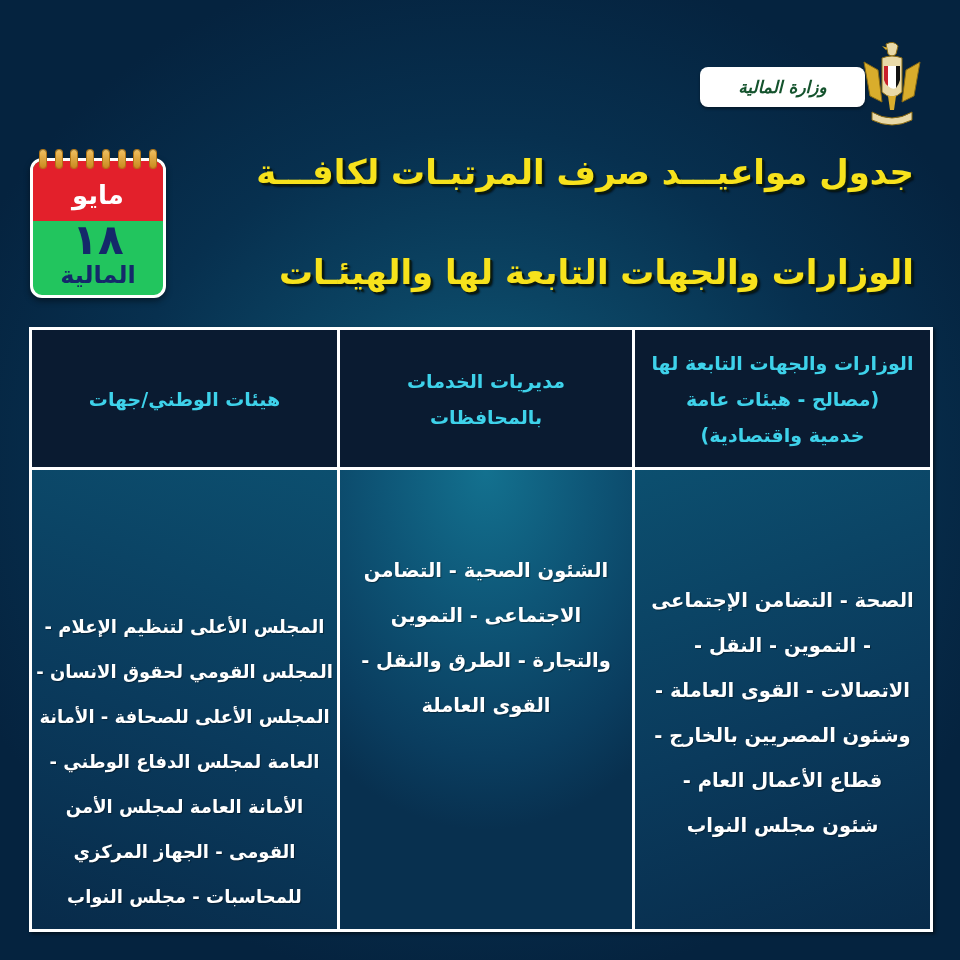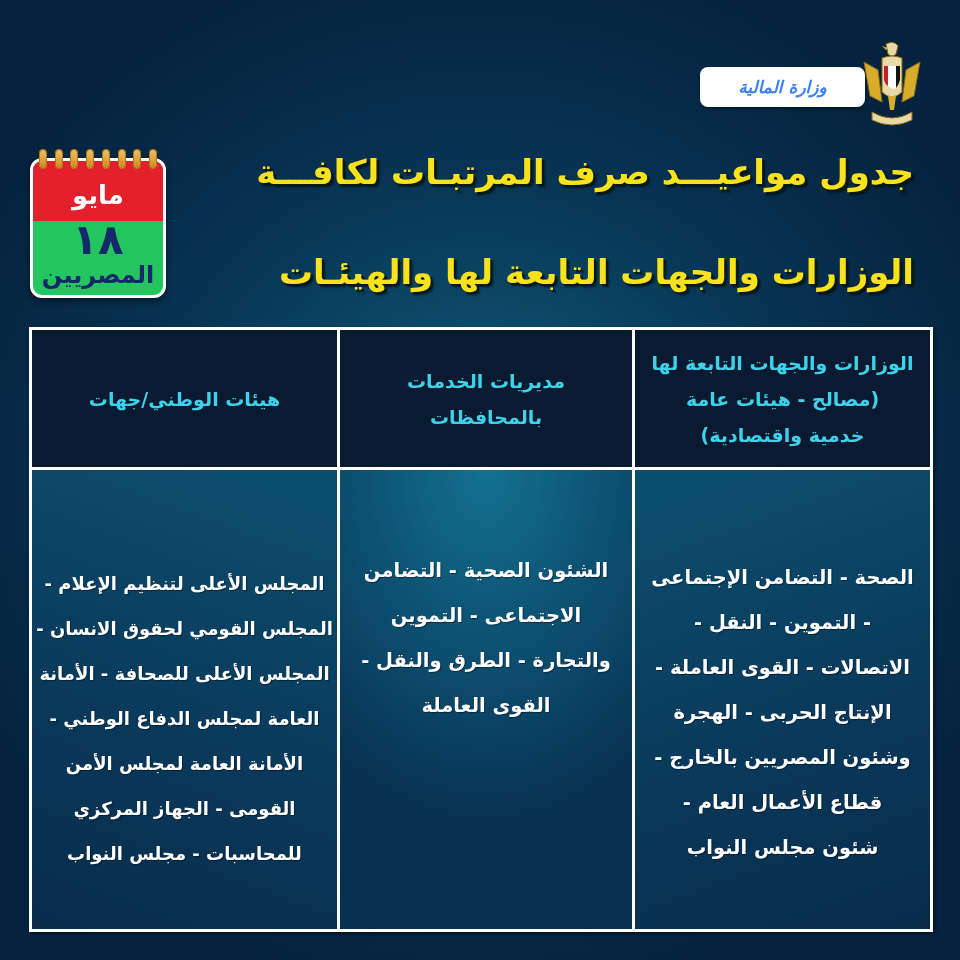--- a/index.html
+++ b/index.html
@@ -11,21 +11,21 @@
     background-color: #05233f;
   }
   .logo-wrap { position: absolute; left: 698px; top: 40px; width: 232px; height: 90px; }
   .logo-pill {
     position: absolute; left: 2px; top: 27px; width: 165px; height: 40px;
     background: #ffffff; border-radius: 8px; box-shadow: 0 2px 3px rgba(0,0,0,0.4);
     display: flex; align-items: center; justify-content: center;
   }
   .logo-text {
     font-family: "DejaVu Serif", serif; font-weight: bold; font-style: italic;
-    font-size: 17px; color: #3b82f6; direction: rtl;
+    font-size: 17px; color: #14532d; direction: rtl;
   }
   .eagle { position: absolute; left: 162px; top: 0px; width: 64px; height: 88px; }
 
   .calendar { position: absolute; left: 30px; top: 150px; width: 136px; height: 148px; }
   .cal-body {
     position: absolute; left: 0; top: 8px; width: 136px; height: 140px;
     border-radius: 12px; background: #22c55e; overflow: hidden;
     box-shadow: 0 3px 6px rgba(0,0,0,0.45);
     border: 3px solid #ffffff; box-sizing: border-box;
   }
@@ -64,21 +64,21 @@
   .cell { position: absolute; box-sizing: border-box; display: flex; align-items: center; justify-content: center; text-align: center; direction: rtl; }
   .head { top: 0; height: 137px; background: #0a1b31; padding: 6px 14px; }
   .head .txt { color: #3ed2ea; font-size: 19px; font-weight: bold; line-height: 36px; }
   .body-cell { top: 140px; bottom: 0; padding: 10px 10px; }
   .body-cell .txt { color: #ffffff; font-size: 19.5px; font-weight: bold; line-height: 45px; text-shadow: 1px 1px 1px rgba(0,0,0,0.4); }
   .c-right { left: 603px; right: 0; }
   .c-mid { left: 308px; width: 292px; }
   .c-left { left: 0; width: 305px; }
   .body-cell.c-right { background: linear-gradient(160deg, #0c4f6f 0%, #0a3a5c 55%, #082b4a 100%); align-items: center; padding-top: 36px; }
   .body-cell.c-mid { background: radial-gradient(ellipse 260px 360px at 50% 0%, #13718f 0%, #0e5677 40%, #0a3d5f 80%, #08304f 100%); align-items: flex-start; padding-top: 78px; }
-  .body-cell.c-left { background: linear-gradient(200deg, #0c4f6f 0%, #0a3a5c 55%, #082b4a 100%); align-items: center; padding-top: 48px; }
+  .body-cell.c-left { background: linear-gradient(200deg, #0c4f6f 0%, #0a3a5c 55%, #082b4a 100%); align-items: flex-end; padding-top: 48px; }
   .line { display: block; white-space: nowrap; }
 </style>
 </head>
 <body>
 
 <div class="logo-wrap">
   <div class="logo-pill">
     <span class="logo-text">وزارة المالية</span>
   </div>
   <svg class="eagle" viewBox="0 0 64 88">
@@ -99,21 +99,21 @@
     <path d="M12 72 Q32 84 52 72 L52 80 Q32 90 12 80 Z" fill="#e8d9a8" stroke="#8a6a12" stroke-width="1"></path>
   </svg>
 </div>
 
 <div class="calendar">
   <div class="cal-body">
     <div class="cal-top">
       <span class="cal-month">مايو</span>
     </div>
     <div class="cal-day">١٨</div>
-    <div class="cal-weekday">المصريين</div>
+    <div class="cal-weekday">المالية</div>
   </div>
   <div class="rings">
     <span class="ring"></span>
     <span class="ring"></span>
     <span class="ring"></span>
     <span class="ring"></span>
     <span class="ring"></span>
     <span class="ring"></span>
     <span class="ring"></span>
     <span class="ring"></span>
@@ -142,21 +142,20 @@
     <div class="txt">
       <span class="line">هيئات الوطني/جهات</span>
     </div>
   </div>
 
   <div class="cell body-cell c-right">
     <div class="txt">
       <span class="line">الصحة - التضامن الإجتماعى</span>
       <span class="line">- التموين - النقل -</span>
       <span class="line">الاتصالات - القوى العاملة -</span>
-      <span class="line">الإنتاج الحربى -  الهجرة</span>
       <span class="line">وشئون المصريين بالخارج -</span>
       <span class="line">قطاع الأعمال العام  -</span>
       <span class="line">شئون مجلس النواب</span>
     </div>
   </div>
   <div class="cell body-cell c-mid">
     <div class="txt">
       <span class="line">الشئون الصحية - التضامن</span>
       <span class="line">الاجتماعى - التموين</span>
       <span class="line">والتجارة - الطرق والنقل -</span>

